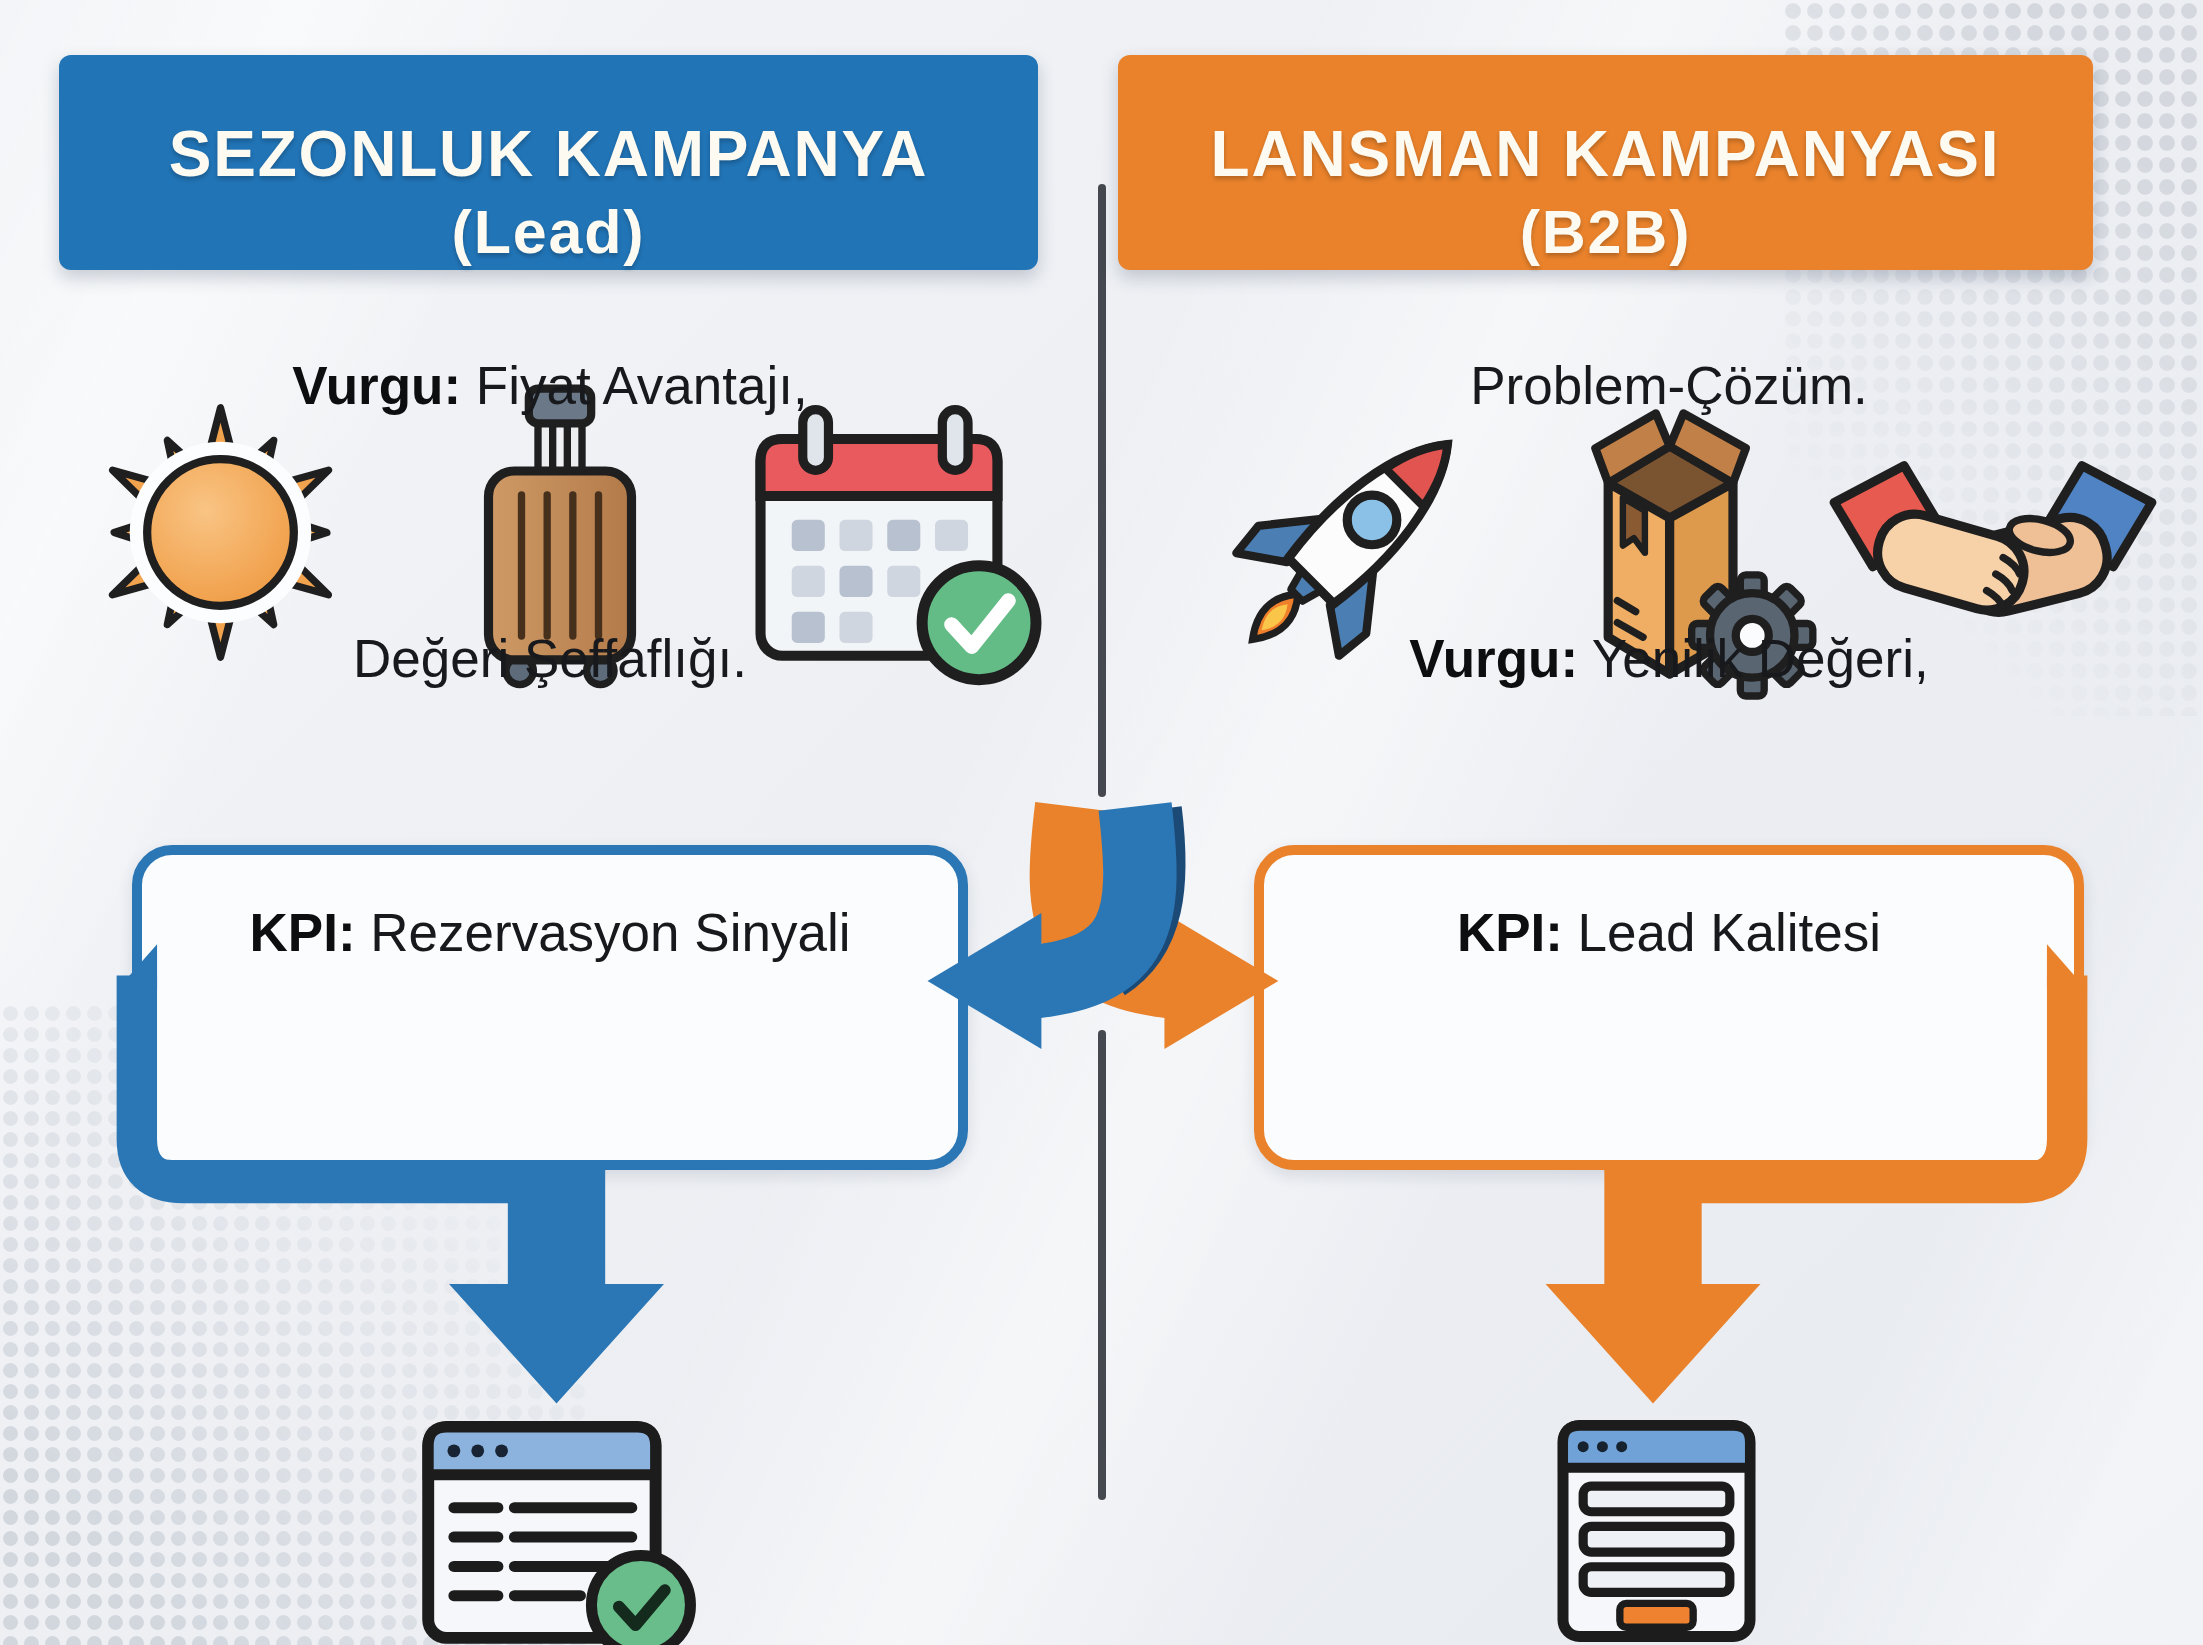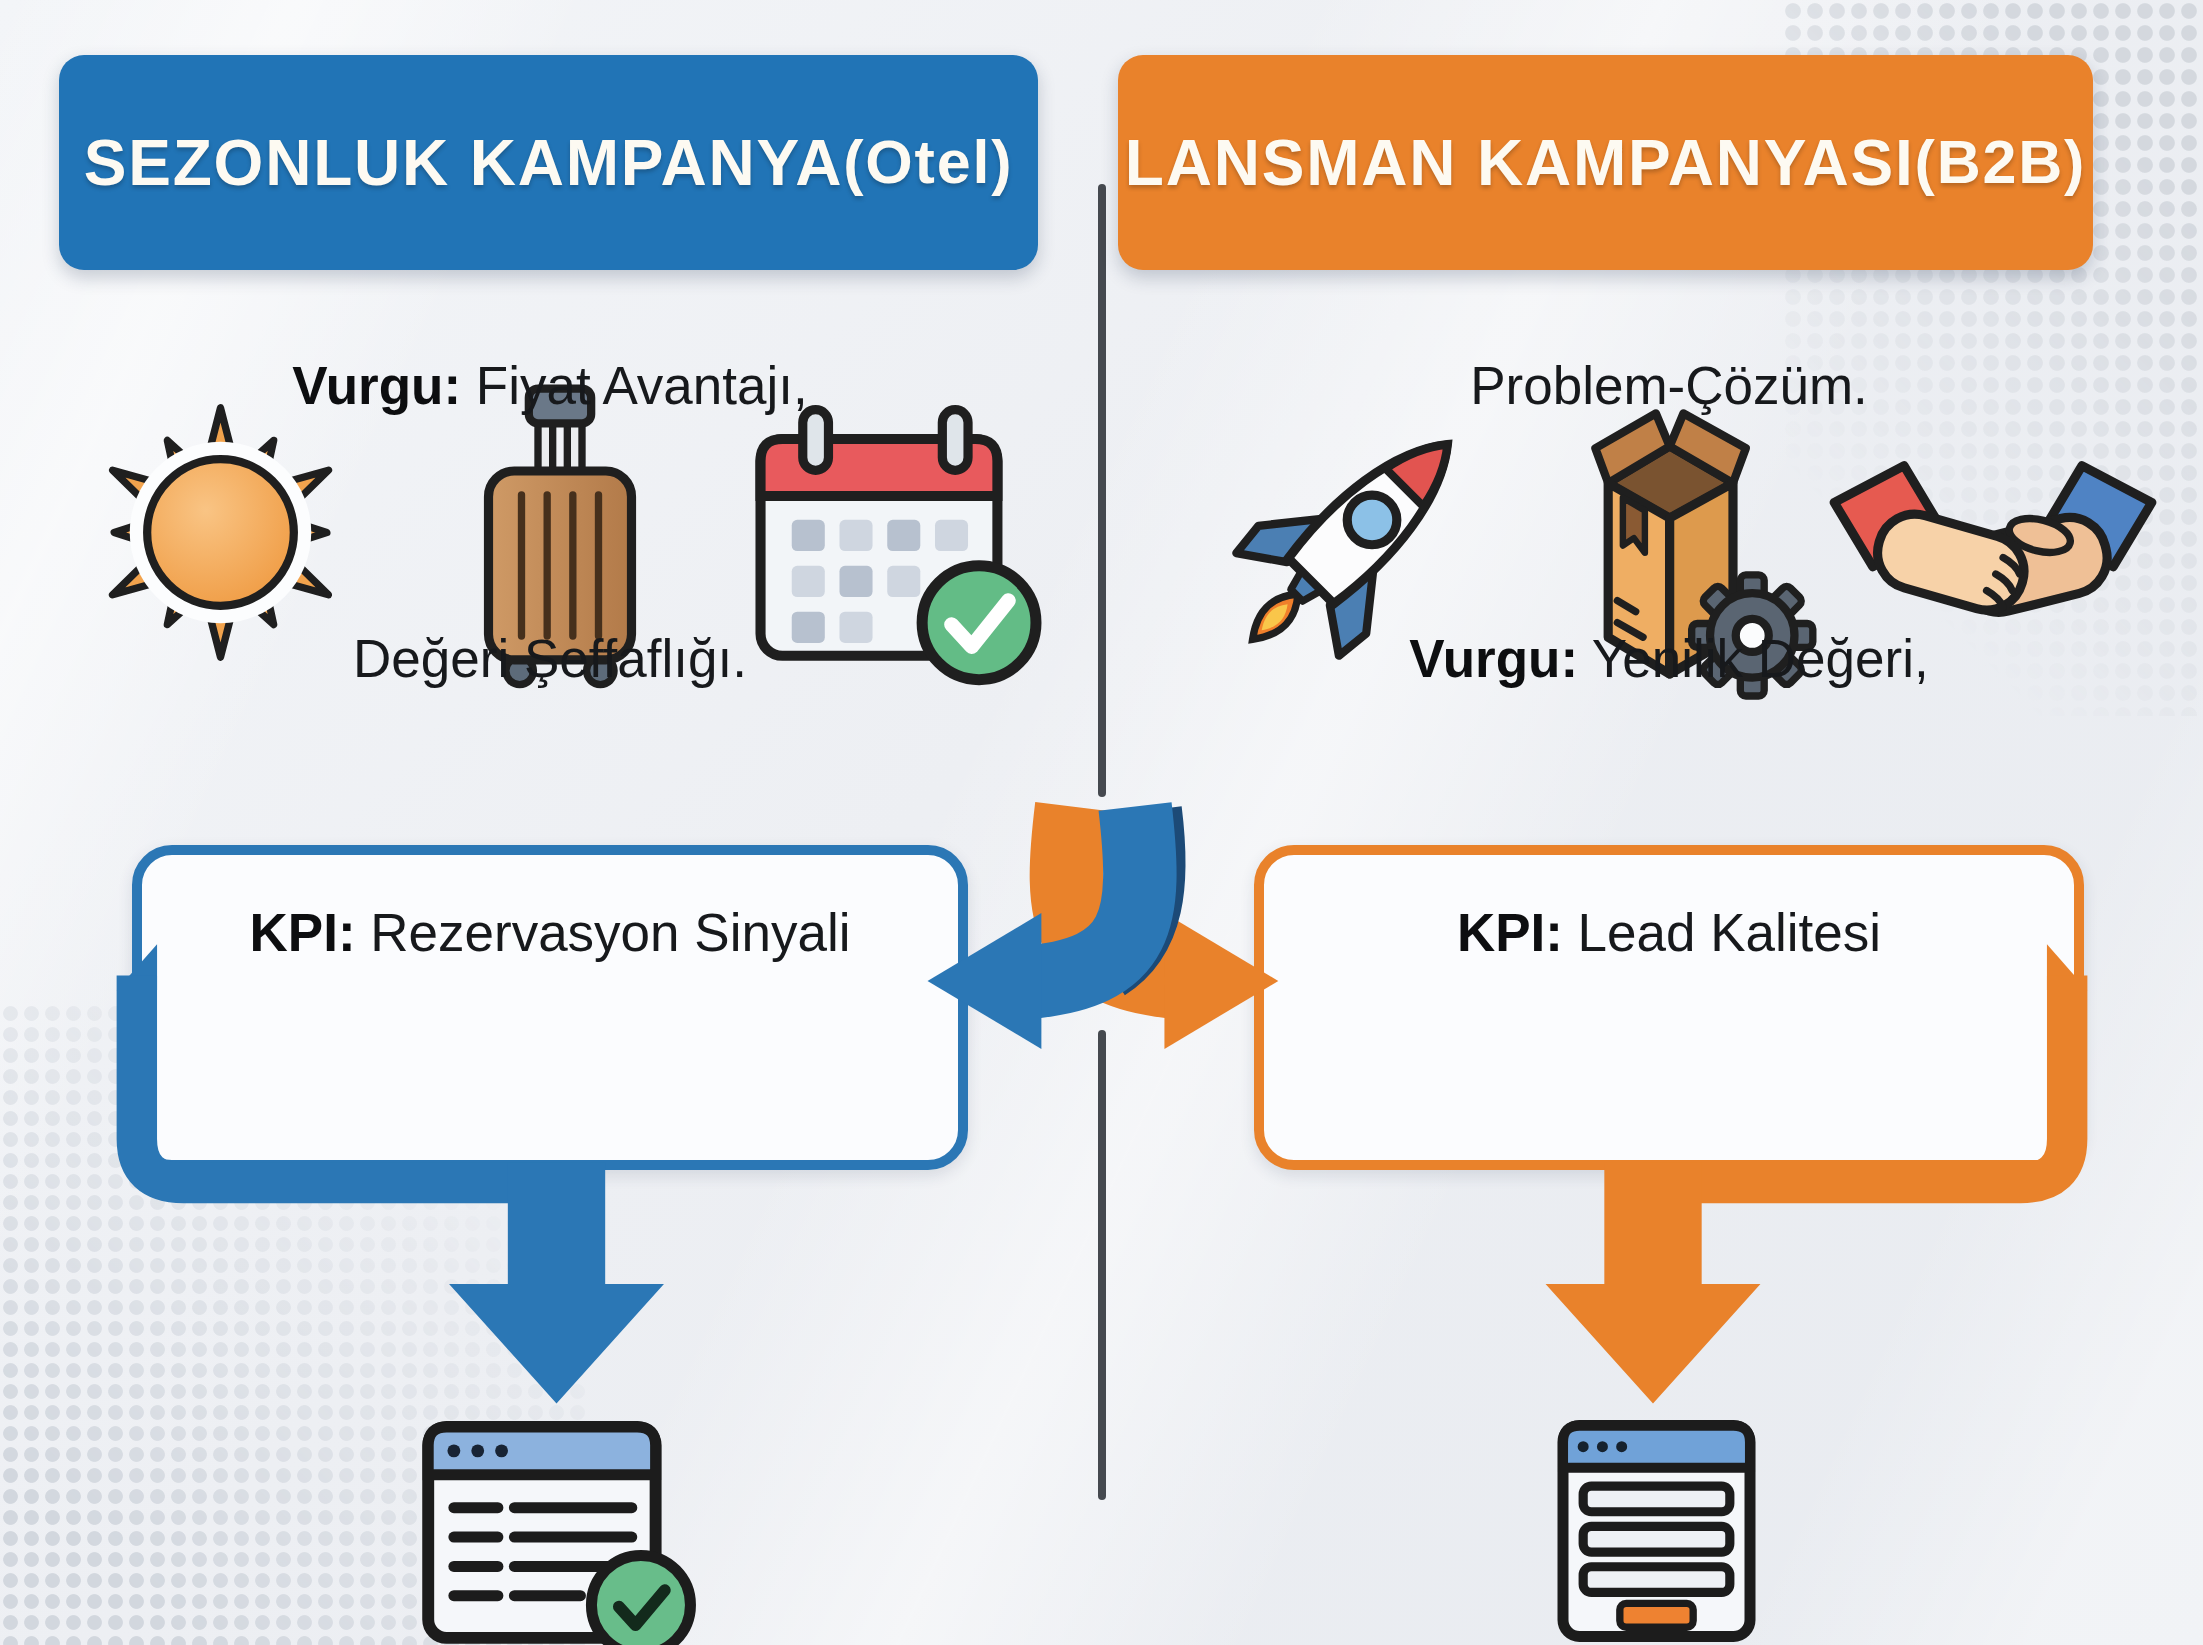--- a/index.html
+++ b/index.html
@@ -18,22 +18,22 @@
             mask-image:linear-gradient(45deg,#000 15%,transparent 80%); }
   .dots-tr { right:0; top:0; width:422px; height:716px;
     background-image:radial-gradient(circle,#d4d8de 7.3px, transparent 8.3px);
     background-size:22px 22px;
     -webkit-mask-image:linear-gradient(225deg,#000 18%,transparent 78%);
             mask-image:linear-gradient(225deg,#000 18%,transparent 78%); }
   .divider { position:absolute; left:1098px; width:8.3px; background:#45494f; border-radius:4.6px; }
   .divider-top { top:184px; height:613px; }
   .divider-bottom { top:1030px; height:470px; }
 
-  .header { position:absolute; top:55px; height:215px; border-radius:25px;
-            display:flex; flex-direction:row; align-items:center; justify-content:center;
+  .header { position:absolute; top:55px; height:215px; border-radius:12px;
+            display:flex; flex-direction:column; align-items:center; justify-content:flex-end;
             color:#fdfaf2; font-weight:bold; text-align:center;
             box-shadow:0 7.3px 16.5px rgba(30,50,80,.22); letter-spacing:1.8px; }
   .header .h-line1 { font-size:64px; line-height:1.25; text-shadow:0 2.8px 4.6px rgba(0,0,0,.22); }
   .header .h-line2 { font-size:61px; line-height:1.25; text-shadow:0 2.8px 4.6px rgba(0,0,0,.22); }
   .header-left  { left:59px;   width:979px; background:#2174b6; }
   .header-right { left:1118px; width:975px; background:#e9822b; }
 
   .icon { position:absolute; }
 
   .info-box { position:absolute; top:845px; height:325px; border-radius:40px;
@@ -53,21 +53,21 @@
 
   <div class="bg-stripes"></div>
   <div class="dots dots-bl"></div>
   <div class="dots dots-tr"></div>
 
   <div class="divider divider-top"></div>
   <div class="divider divider-bottom"></div>
 
   <div class="header header-left">
     <div class="h-line1">SEZONLUK KAMPANYA</div>
-    <div class="h-line2">(Otel)</div>
+    <div class="h-line2">(Lead)</div>
   </div>
   <div class="header header-right">
     <div class="h-line1">LANSMAN KAMPANYASI</div>
     <div class="h-line2">(B2B)</div>
   </div>
 
   <div class="icon" style="left:83px; top:395px;">
     <svg width="275" height="275" viewBox="0 0 300 300">
       <defs>
         <radialGradient id="sunG" cx="40%" cy="35%" r="75%">

